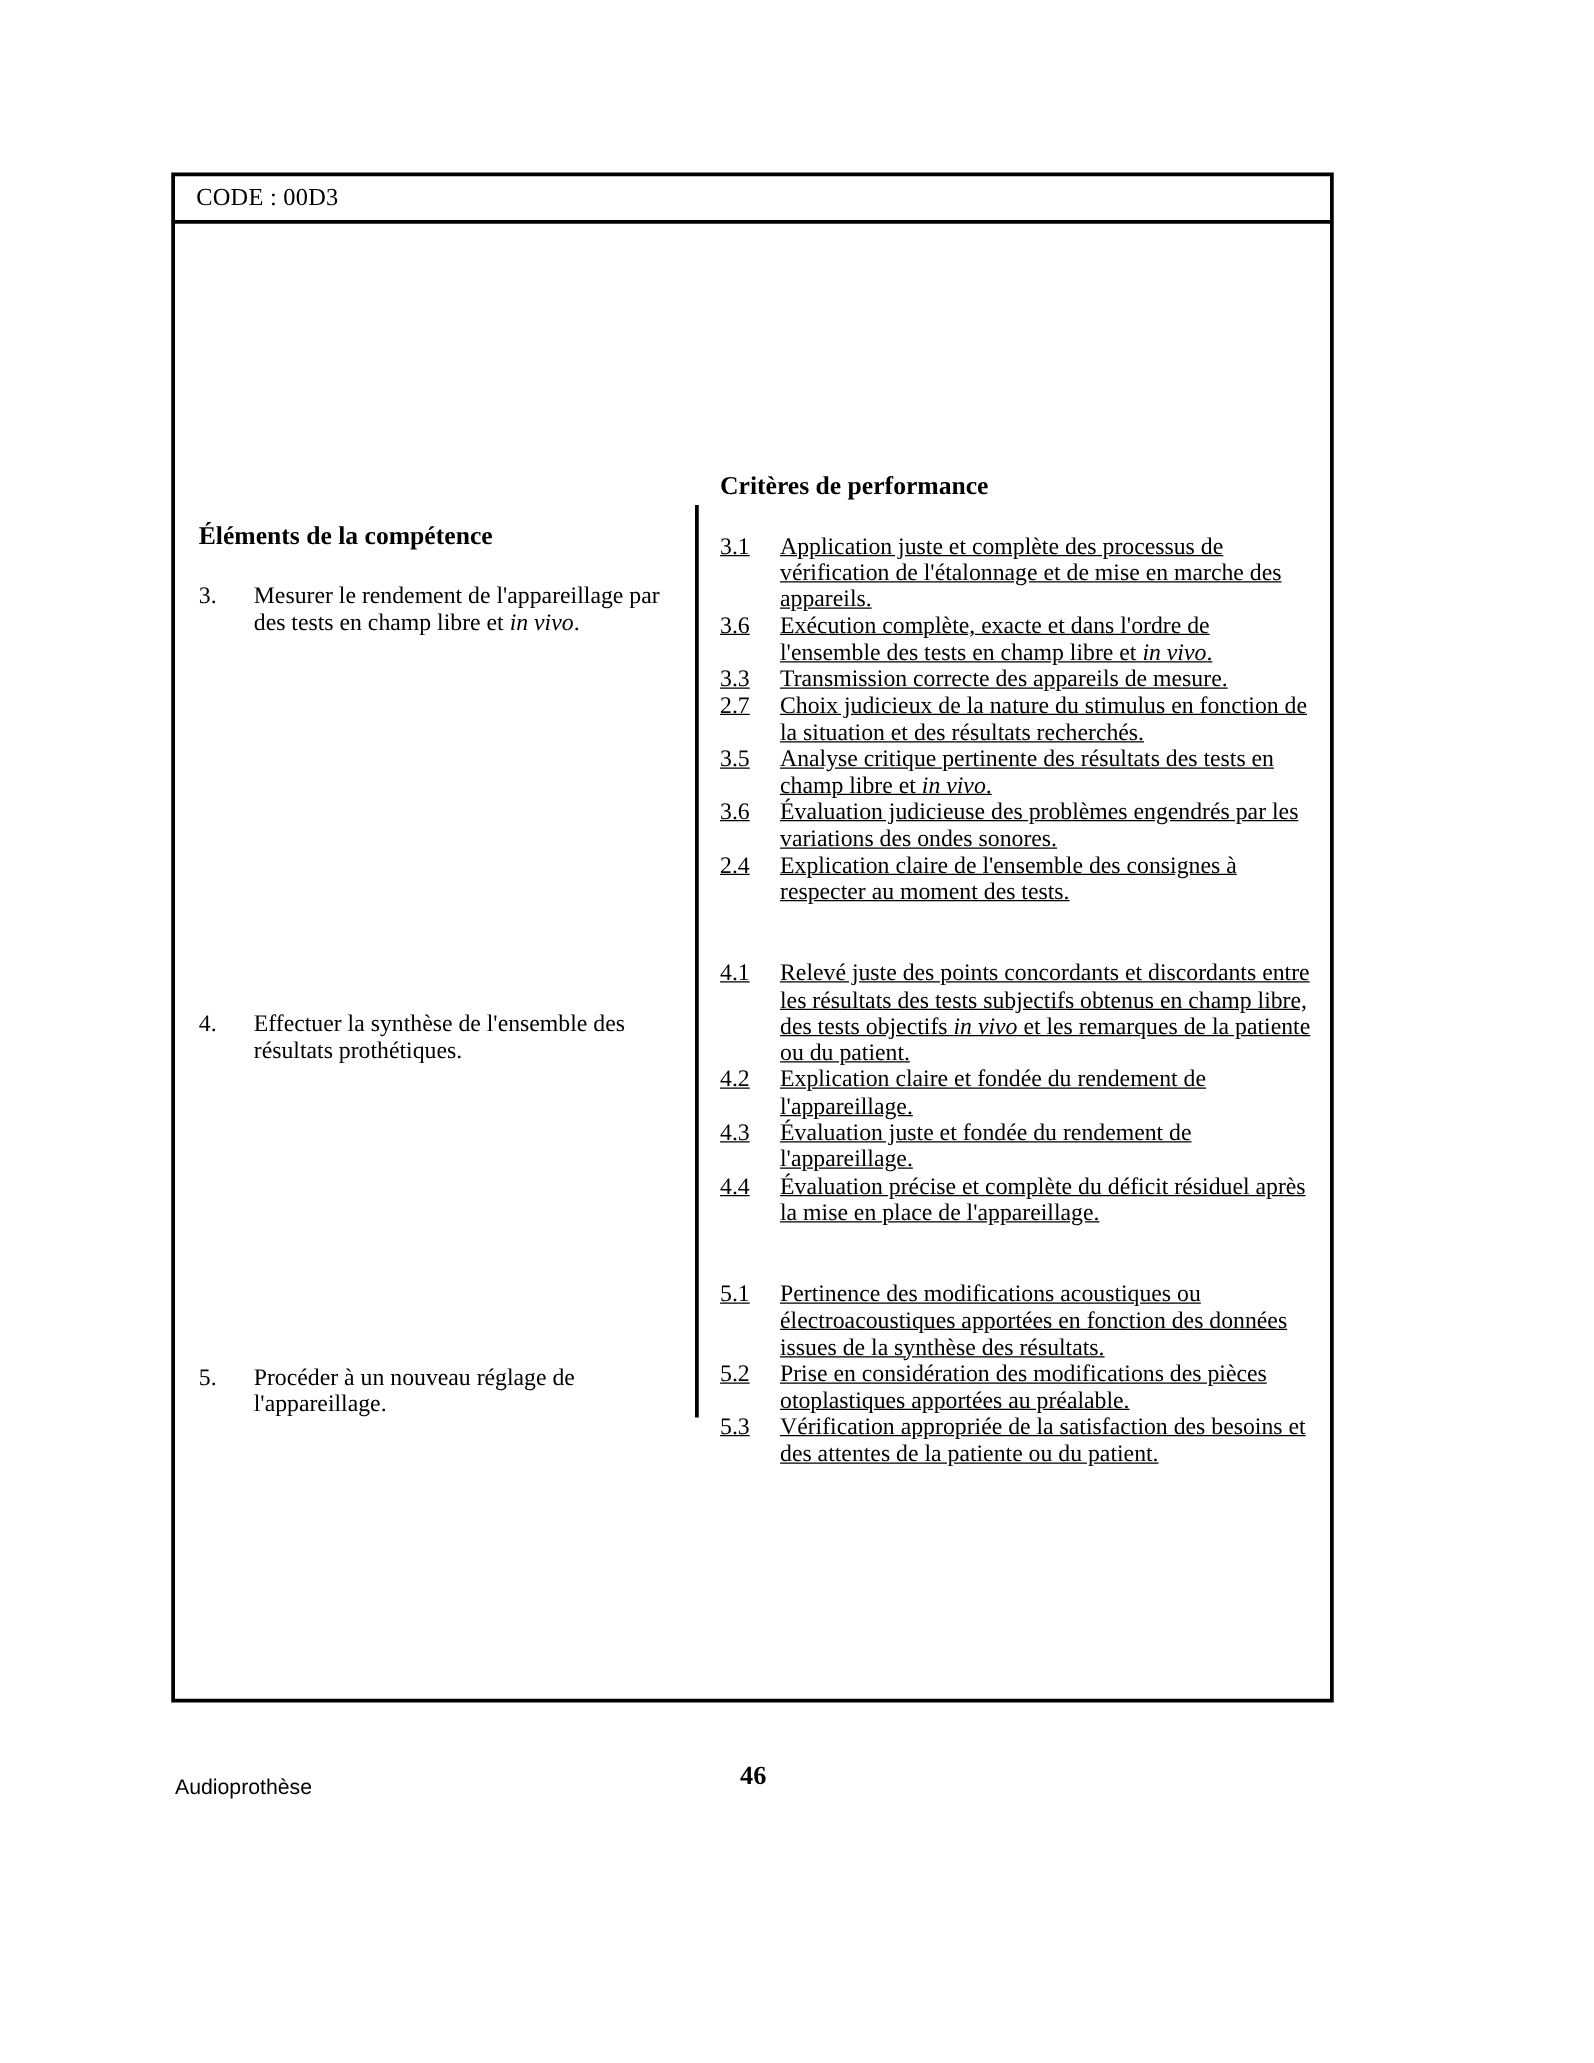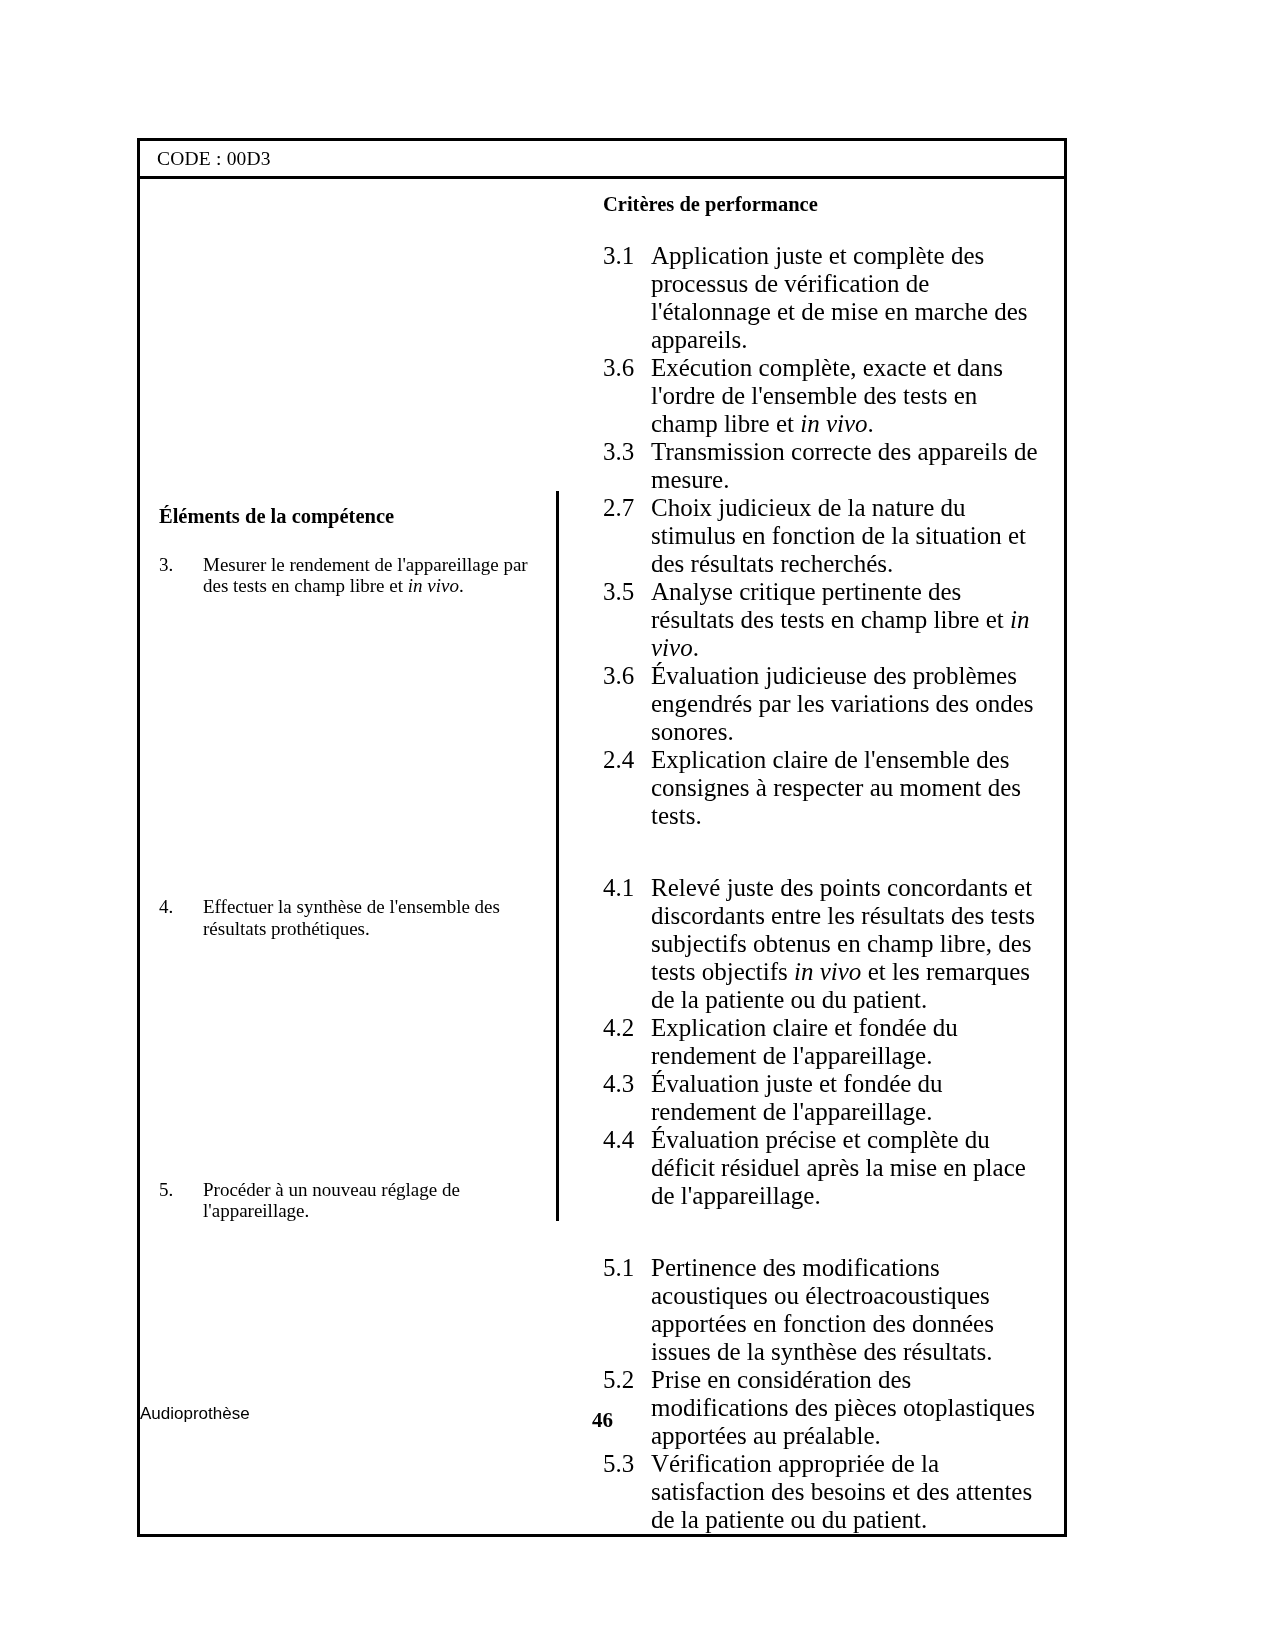--- a/index.html
+++ b/index.html
@@ -49,21 +49,20 @@
   .col-left {
     width: 419px;
     box-sizing: border-box;
     border-right: 3px solid #000;
     padding: 14px 14px 0 19px;
   }
   .col-right {
     flex: 1;
     box-sizing: border-box;
     padding: 14px 14px 0 17px;
-    margin-left: 27px;
   }
   .col-header {
     font-weight: bold;
     font-size: 20.5px;
     margin: 0 0 26px 0;
     line-height: 1.1;
   }
   
   .lrow {
     display: flex;
@@ -82,21 +81,22 @@
   .ltext i {
     font-style: italic;
   }
   .spacer-1 { height: 300px; }
   .spacer-2 { height: 240px; }
 
   
   .crow {
     display: flex;
     line-height: 1.12;
-    font-size: 25px;
+    font-size: 19px;
+    text-decoration: underline;
   }
   .cnum {
     width: 48px;
     flex: 0 0 48px;
   }
   .ctext {
     flex: 1;
   }
   .ctext i { font-style: italic; }
   .group-gap { height: 44px; }
@@ -104,21 +104,21 @@
   .footer {
     position: absolute;
     left: 137px;
     top: 1396px;
     width: 930px;
     height: 40px;
   }
   .footer-left {
     position: absolute;
     left: 3px;
-    top: 8px;
+    top: 24px;
     font-family: "Liberation Sans", sans-serif;
     font-size: 17px;
   }
   .footer-page {
     position: absolute;
     left: 455px;
     top: 12px;
     font-family: "Liberation Serif", serif;
     font-size: 21px;
     font-weight: bold;

